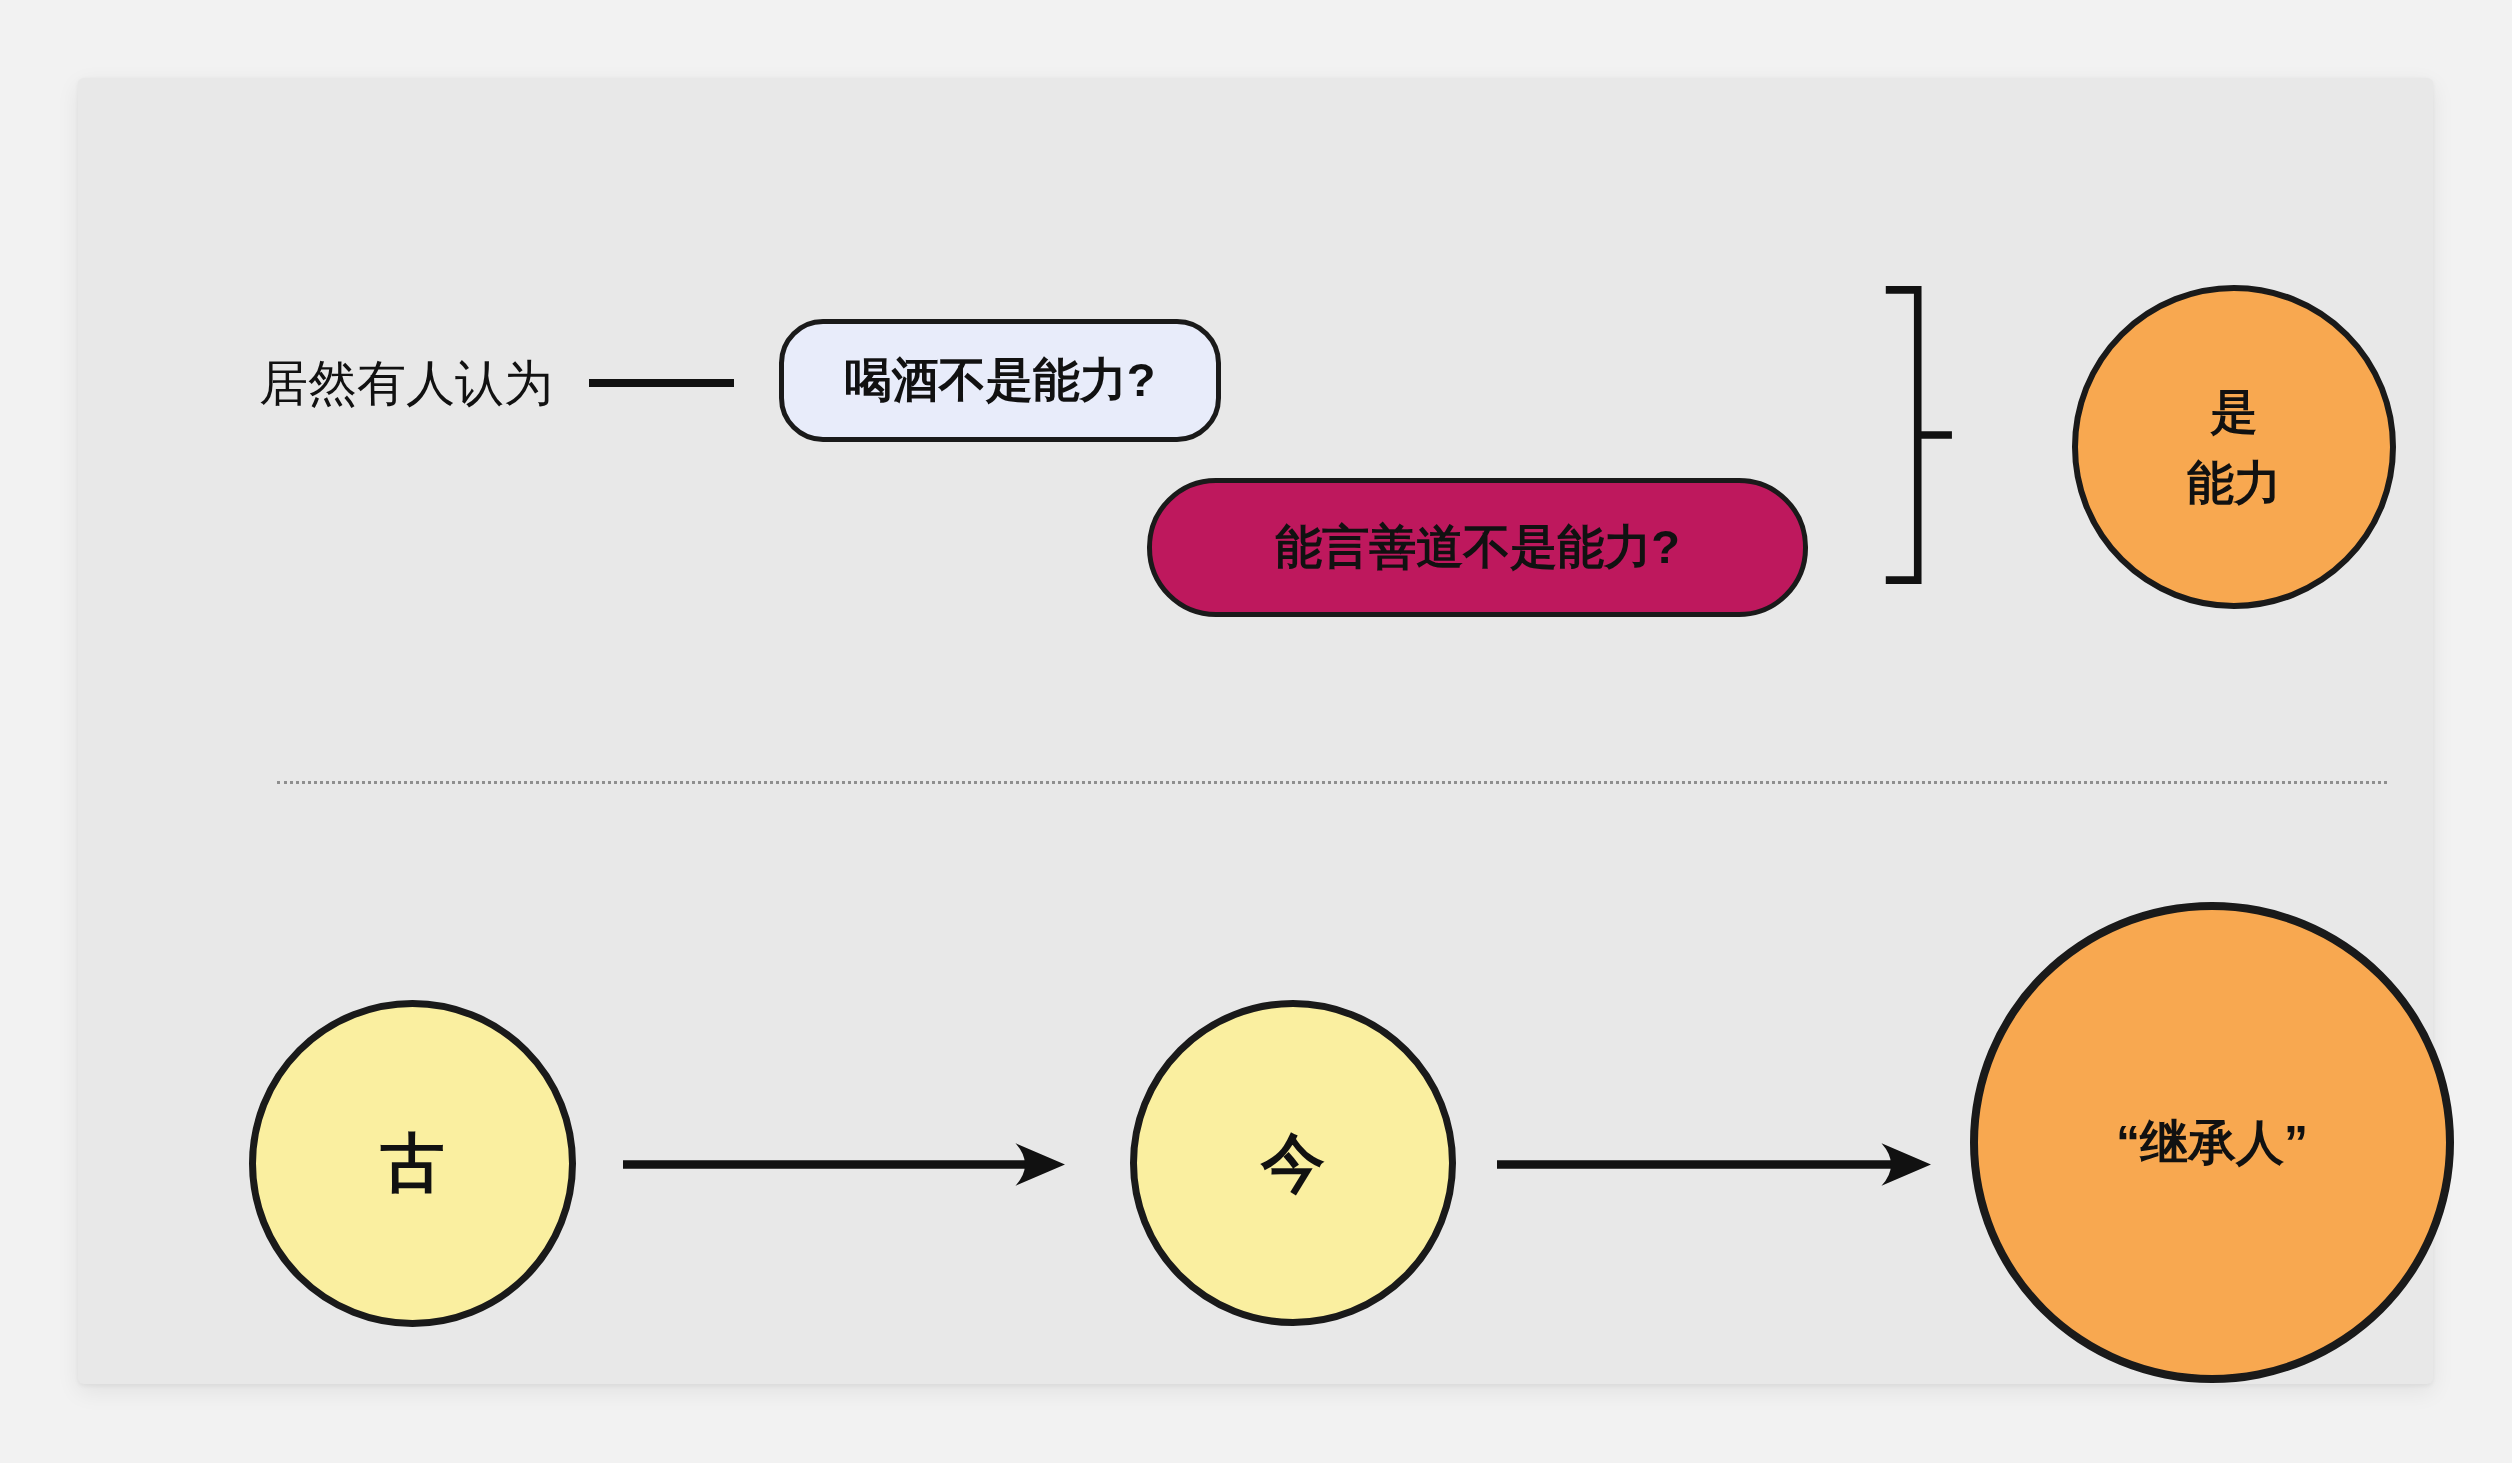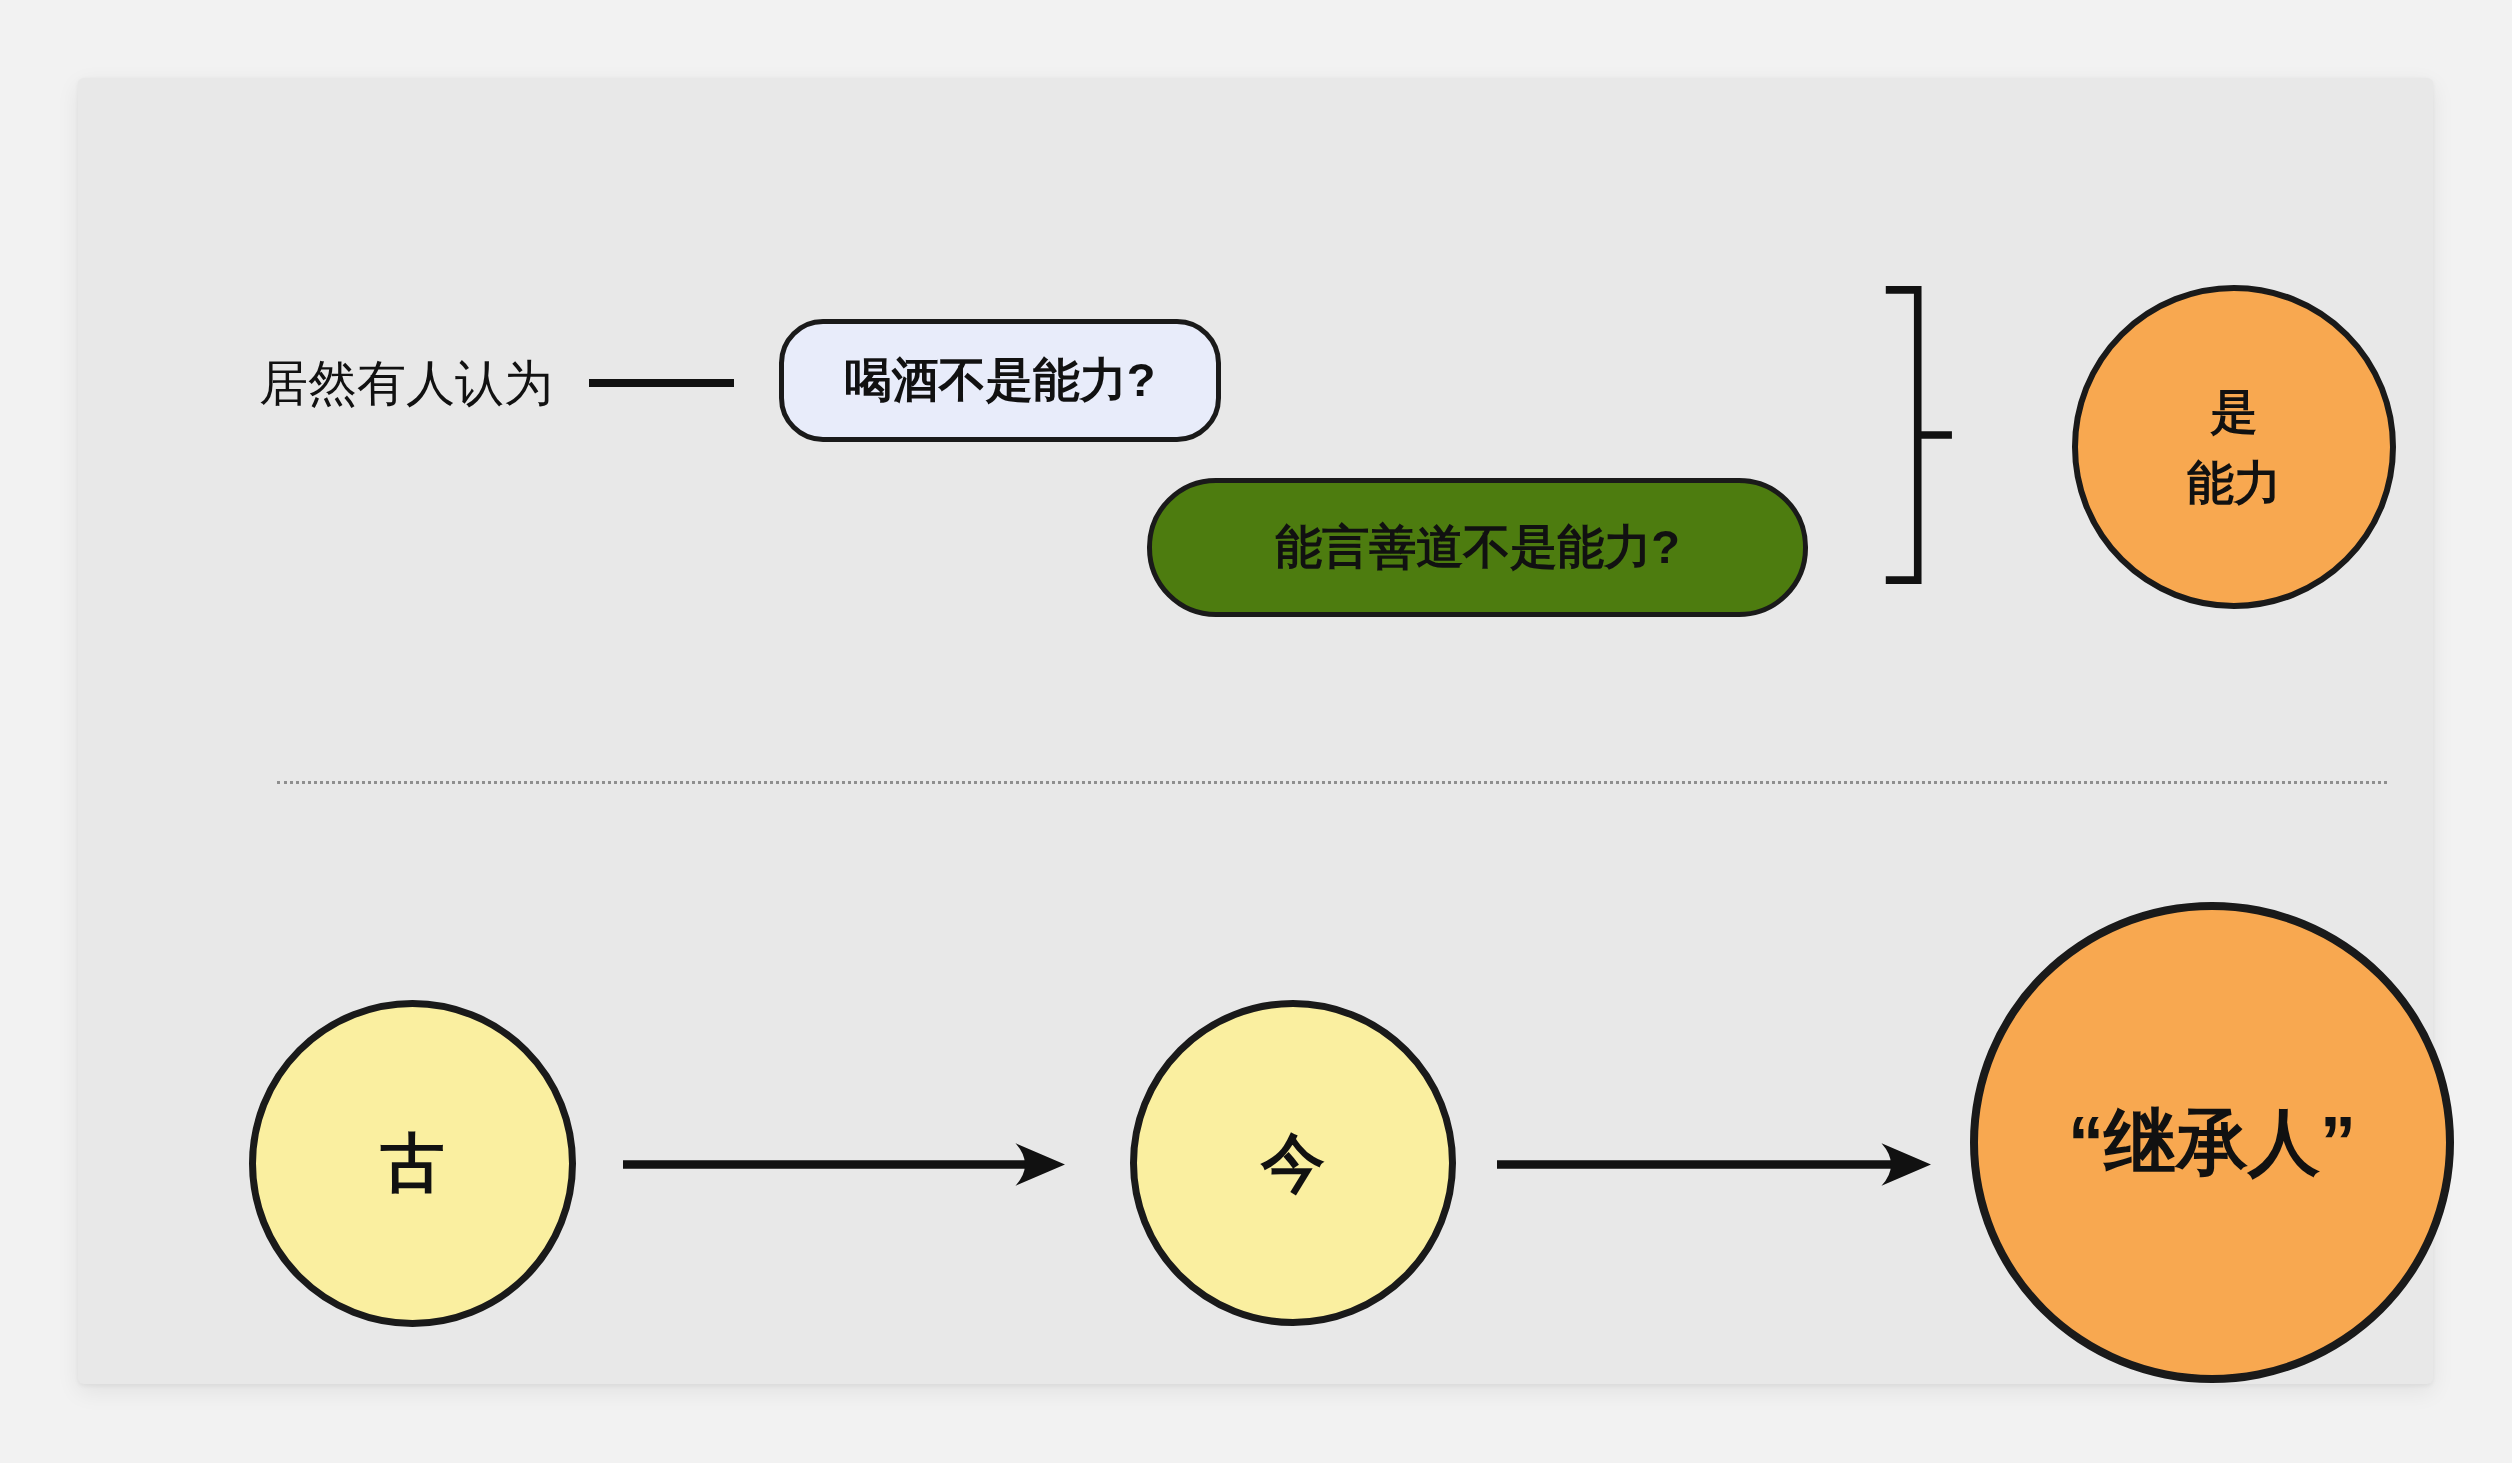--- a/index.html
+++ b/index.html
@@ -100,21 +100,21 @@
     width: 326px;
     height: 326px;
     font-size: 64px;
   }
   .circle-heir {
     left: 1892px;
     top: 824px;
     width: 484px;
     height: 481px;
     border-width: 8.4px;
-    font-size: 72px;
+    font-size: 48px;
     white-space: nowrap;
   }
   .divider {
     position: absolute;
     left: 199px;
     top: 703px;
     width: 2110px;
     height: 0;
     border-top: 3px dotted #8F8F8F;
   }
@@ -125,21 +125,21 @@
 
 <div class="stage">
   <div class="panel">
 
     <div class="intro-text">居然有人认为</div>
 
     <div class="connector"></div>
 
     <div class="shape pill pill-drink" style="background-color: rgb(232, 236, 250);">喝酒不是能力?</div>
 
-    <div class="shape pill pill-speech" style="background-color: #4d7c0f; text-align: center;">能言善道不是能力?</div>
+    <div class="shape pill pill-speech" style="background-color: #be185d; text-align: center;">能言善道不是能力?</div>
 
     <svg class="abs-svg" style="left:1804px; top:204px;" width="76" height="306" viewBox="0 0 100 402">
       <path d="M5 10 H47 V392 H5 M47 201 H92" fill="none" stroke="#111111" stroke-width="10"></path>
     </svg>
 
     <div class="shape circle circle-conclusion" style="background-color: rgb(248, 168, 80);">
       <span>是</span>
       <span>能力</span>
     </div>
 

